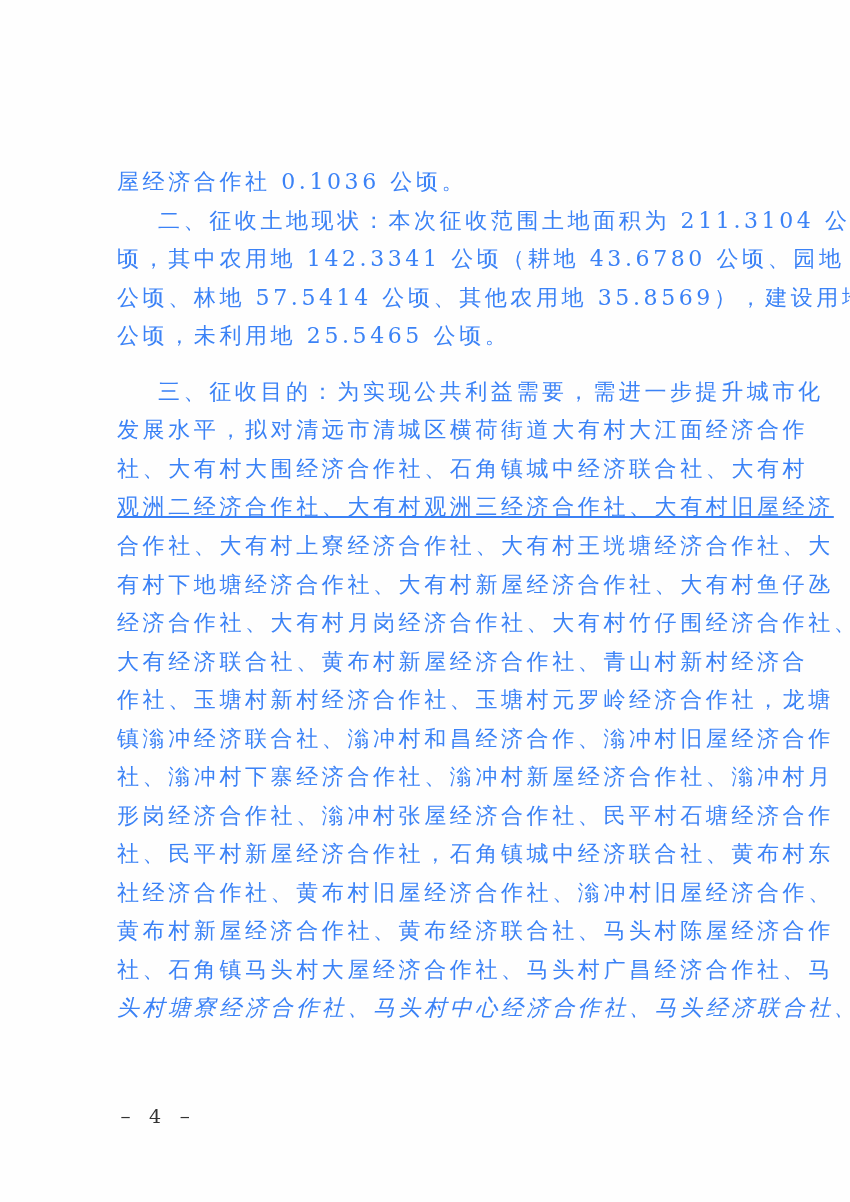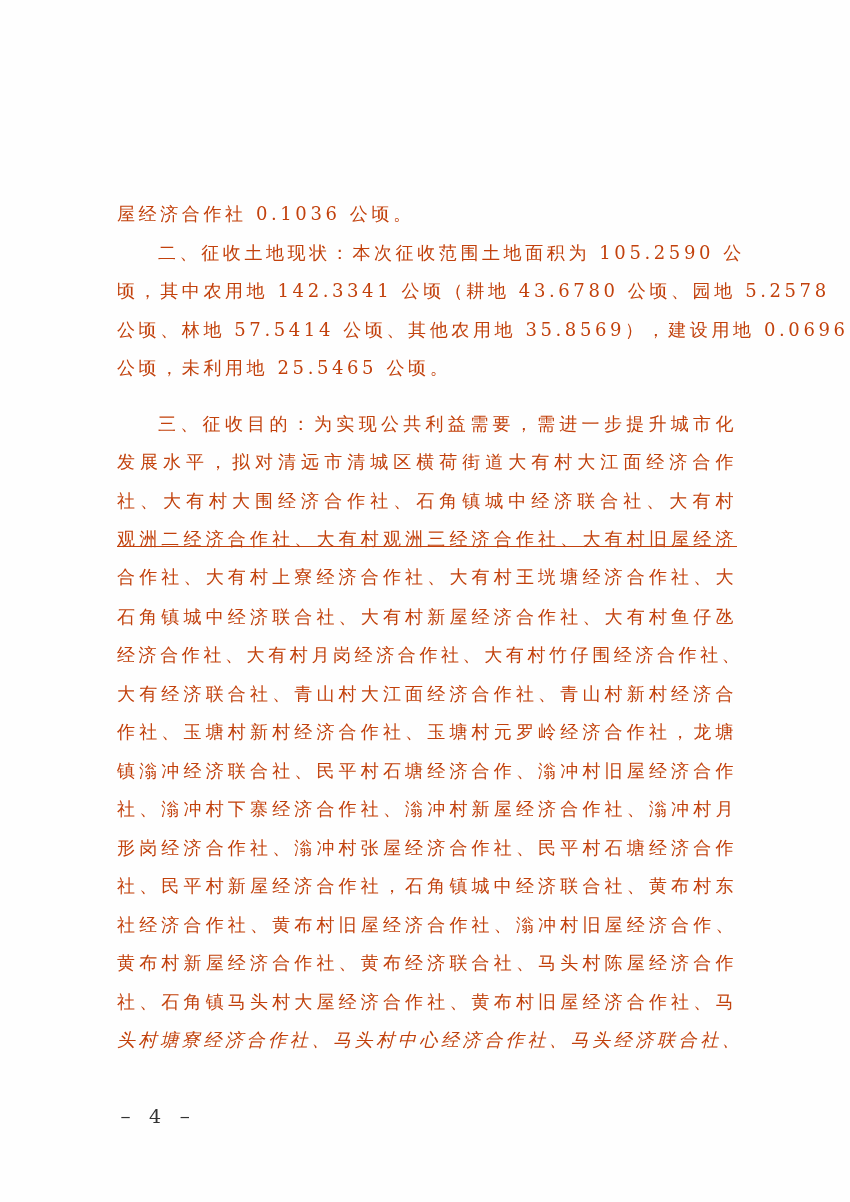--- a/index.html
+++ b/index.html
@@ -18,28 +18,27 @@
       position: absolute;
       left: 0; top: 0;
       width: 850px; height: 1202px;
     }
     .line {
       position: absolute;
       left: 117px;
       width: 620px;
       height: 38px;
       font-family: "DejaVu Serif", "Liberation Serif", serif;
-      font-size: 18px;
+      font-size: 22px;
       line-height: 38px;
-      color: #c2410c;
+      color: #3b82f6;
       white-space: nowrap;
       letter-spacing: 3.6px;
       text-align: justify;
       text-align-last: justify;
-      margin-top: 32px;
     }
     .line.last {
       text-align-last: left;
     }
     .line.indent {
       left: 158px;
       width: 579px;
     }
     .page-number {
       position: absolute;
@@ -50,36 +49,36 @@
       color: #333333;
       letter-spacing: 4px;
     }
   </style>
 </head>
 <body>
 
 <div class="page">
   <div id="lines">
       <div class="line last" style="top: 163px;">屋经济合作社 0.1036 公顷。</div>
-      <div class="line indent" style="top: 202px;">二、征收土地现状：本次征收范围土地面积为 105.2590 公</div>
+      <div class="line indent" style="top: 202px;">二、征收土地现状：本次征收范围土地面积为 211.3104 公</div>
       <div class="line" style="top: 240px;">顷，其中农用地 142.3341 公顷（耕地 43.6780 公顷、园地 5.2578</div>
       <div class="line" style="top: 279px;">公顷、林地 57.5414 公顷、其他农用地 35.8569），建设用地 0.0696</div>
       <div class="line last" style="top: 317px;">公顷，未利用地 25.5465 公顷。</div>
       <div class="line indent" style="top: 373px;">三、征收目的：为实现公共利益需要，需进一步提升城市化</div>
       <div class="line" style="top: 411px;">发展水平，拟对清远市清城区横荷街道大有村大江面经济合作</div>
       <div class="line" style="top: 450px;">社、大有村大围经济合作社、石角镇城中经济联合社、大有村</div>
       <div class="line" style="top: 488px; text-decoration: underline;">观洲二经济合作社、大有村观洲三经济合作社、大有村旧屋经济</div>
-      <div class="line" style="top: 527px; font-family: Liberation Mono, monospace;">合作社、大有村上寮经济合作社、大有村王垙塘经济合作社、大</div>
-      <div class="line" style="top: 566px;">石角镇城中经济联合社、大有村新屋经济合作社、大有村鱼仔氹</div>
+      <div class="line" style="top: 527px;">合作社、大有村上寮经济合作社、大有村王垙塘经济合作社、大</div>
+      <div class="line" style="top: 566px;">有村下地塘经济合作社、大有村新屋经济合作社、大有村鱼仔氹</div>
       <div class="line" style="top: 604px;">经济合作社、大有村月岗经济合作社、大有村竹仔围经济合作社、</div>
-      <div class="line" style="top: 643px;">大有经济联合社、青山村大江面经济合作社、青山村新村经济合</div>
+      <div class="line" style="top: 643px;">大有经济联合社、黄布村新屋经济合作社、青山村新村经济合</div>
       <div class="line" style="top: 681px;">作社、玉塘村新村经济合作社、玉塘村元罗岭经济合作社，龙塘</div>
-      <div class="line" style="top: 720px;">镇滃冲经济联合社、民平村石塘经济合作、滃冲村旧屋经济合作</div>
+      <div class="line" style="top: 720px;">镇滃冲经济联合社、滃冲村和昌经济合作、滃冲村旧屋经济合作</div>
       <div class="line" style="top: 758px;">社、滃冲村下寨经济合作社、滃冲村新屋经济合作社、滃冲村月</div>
       <div class="line" style="top: 797px;">形岗经济合作社、滃冲村张屋经济合作社、民平村石塘经济合作</div>
       <div class="line" style="top: 835px;">社、民平村新屋经济合作社，石角镇城中经济联合社、黄布村东</div>
       <div class="line" style="top: 874px;">社经济合作社、黄布村旧屋经济合作社、滃冲村旧屋经济合作、</div>
       <div class="line" style="top: 912px;">黄布村新屋经济合作社、黄布经济联合社、马头村陈屋经济合作</div>
-      <div class="line" style="top: 951px;">社、石角镇马头村大屋经济合作社、黄布村旧屋经济合作社、马</div>
+      <div class="line" style="top: 951px;">社、石角镇马头村大屋经济合作社、马头村广昌经济合作社、马</div>
       <div class="line" style="top: 989px; font-style: italic;">头村塘寮经济合作社、马头村中心经济合作社、马头经济联合社、</div>
     </div>
   <div class="page-number">－ 4 －</div>
 </div>
 
 </body></html>

